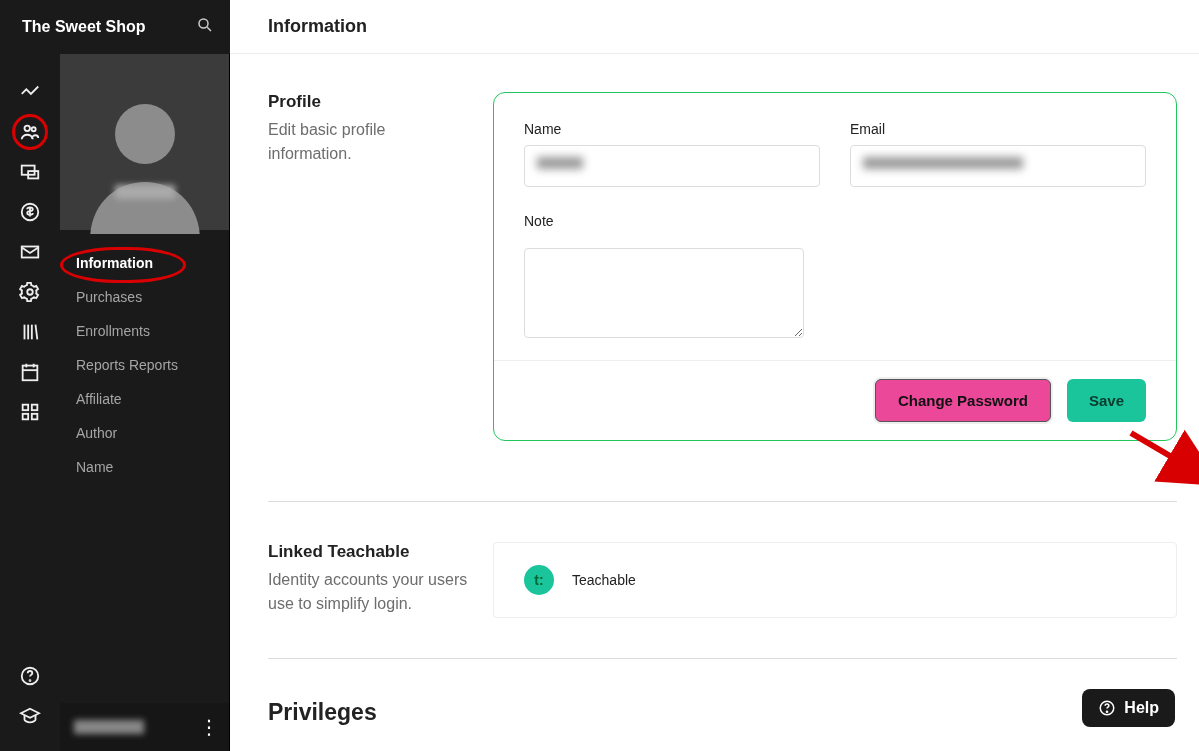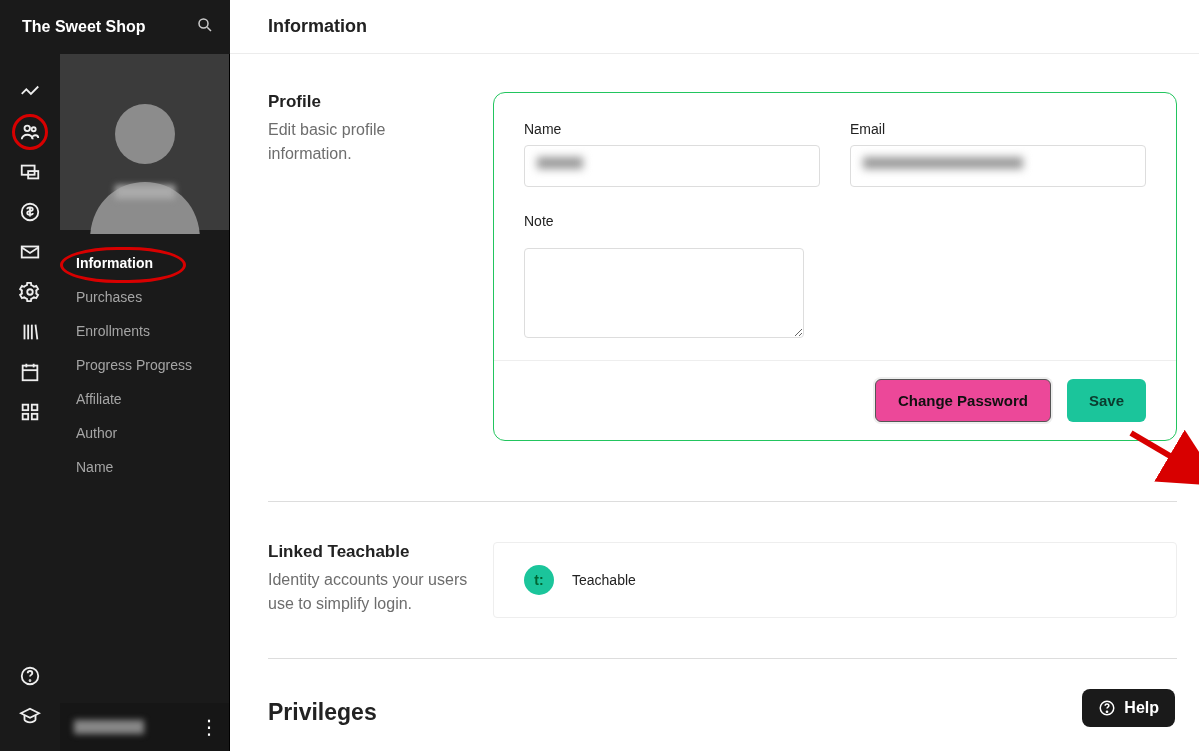--- a/index.html
+++ b/index.html
@@ -170,21 +170,21 @@
           <circle cx="85" cy="70" r="30" fill="#8c8c8c"></circle>
           <path d="M30 176c0-36 26-58 55-58s55 22 55 58" fill="#8c8c8c"></path>
         </svg>
         <div class="blur-name"></div>
         <div class="role-label">Student</div>
       </div>
       <div class="side-menu">
         <div class="side-item active"><span class="info-circle">Information</span></div>
         <div class="side-item">Purchases</div>
         <div class="side-item">Enrollments</div>
-        <div class="side-item">Progress Progress</div>
+        <div class="side-item">Reports Reports</div>
         <div class="side-item">Affiliate</div>
         <div class="side-item">Author</div>
         <div class="side-item">Name</div>
       </div>
       <div class="side-footer">
         <div class="footer-blur"></div>
         <div class="kebab">⋮</div>
       </div>
     </div>
   </div>

